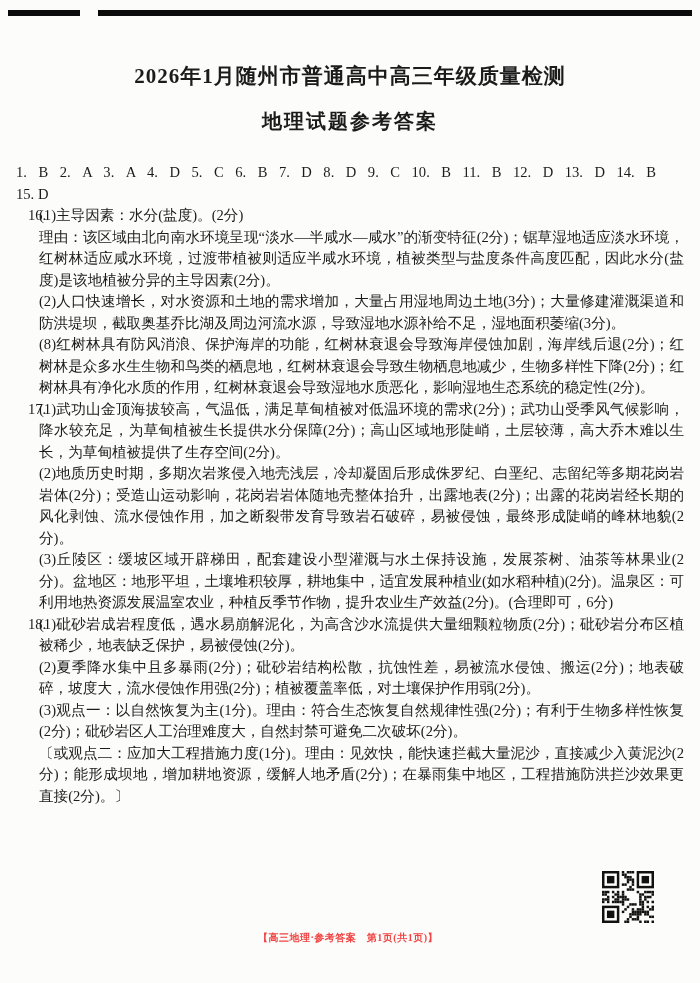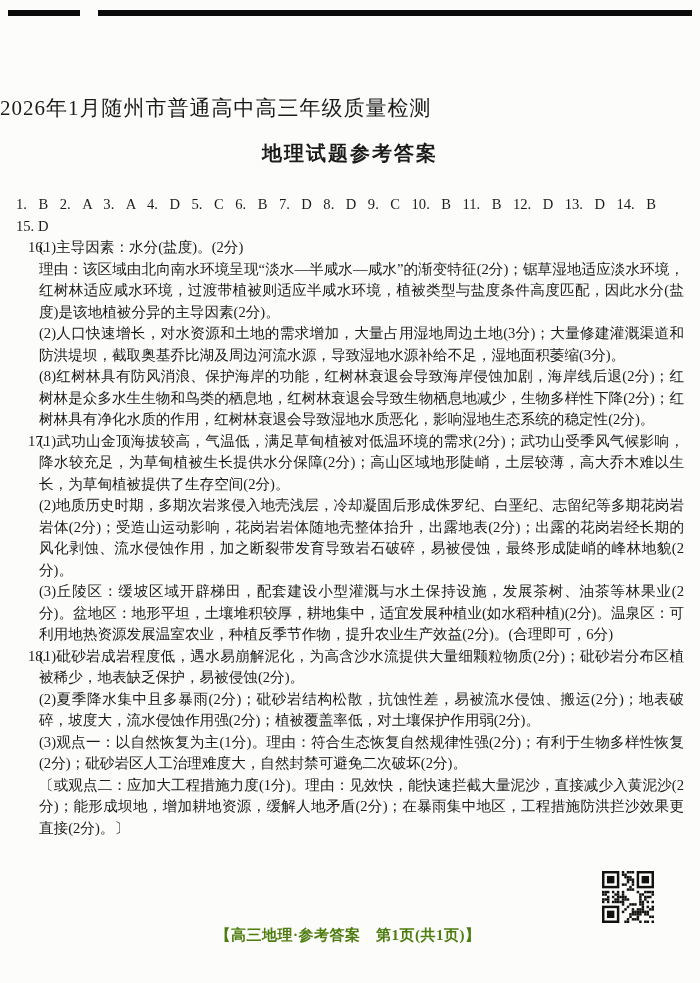--- a/index.html
+++ b/index.html
@@ -26,24 +26,24 @@
   .scan-bar .scan-gap {
     position: absolute;
     top: -1px;
     left: 72px;
     width: 18px;
     height: 9px;
     background: #fcfcfa;
   }
 
   .title {
-    padding-top: 94px;
-    text-align: left;
+    padding-top: 62px;
+    text-align: center;
     font-size: 21px;
-    font-weight: normal;
+    font-weight: bold;
     letter-spacing: 1px;
   }
   .subtitle {
     margin-top: 18px;
     text-align: center;
     font-size: 20px;
     font-weight: bold;
     letter-spacing: 2px;
   }
 
@@ -74,23 +74,23 @@
     height: 52px;
   }
   .qr-wrap svg { width: 100%; height: 100%; display: block; }
 
   .footer {
     position: absolute;
     left: 0;
     right: 4px;
     bottom: 38px;
     text-align: center;
-    font-size: 15px;
+    font-size: 10px;
     font-weight: bold;
-    color: #4d7c0f;
+    color: #ef4444;
     letter-spacing: 0.5px;
   }
 </style>
 </head>
 <body>
 
 <div class="page">
 
   <div class="scan-bar">
     <span class="scan-gap"></span>

